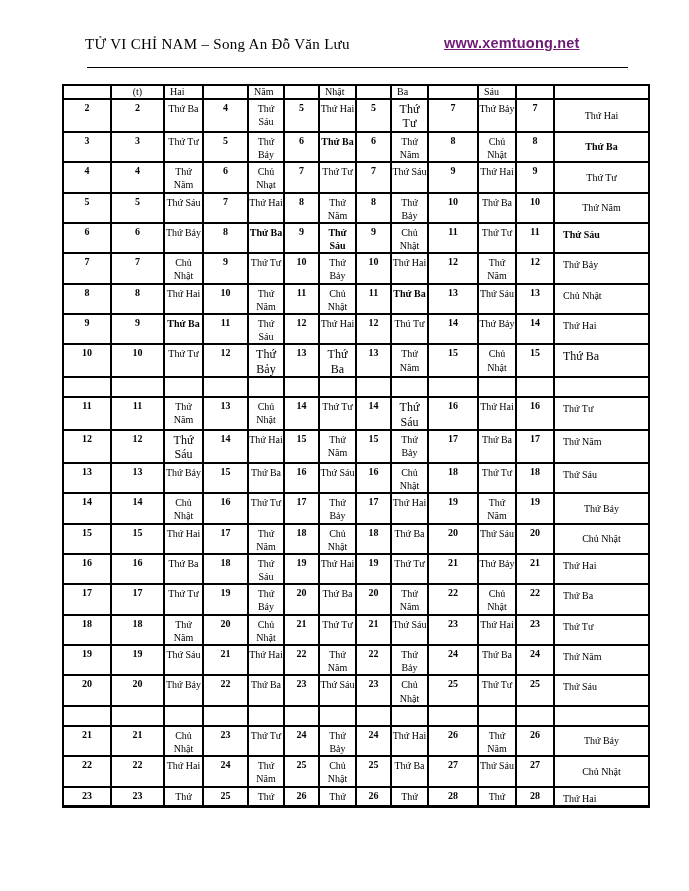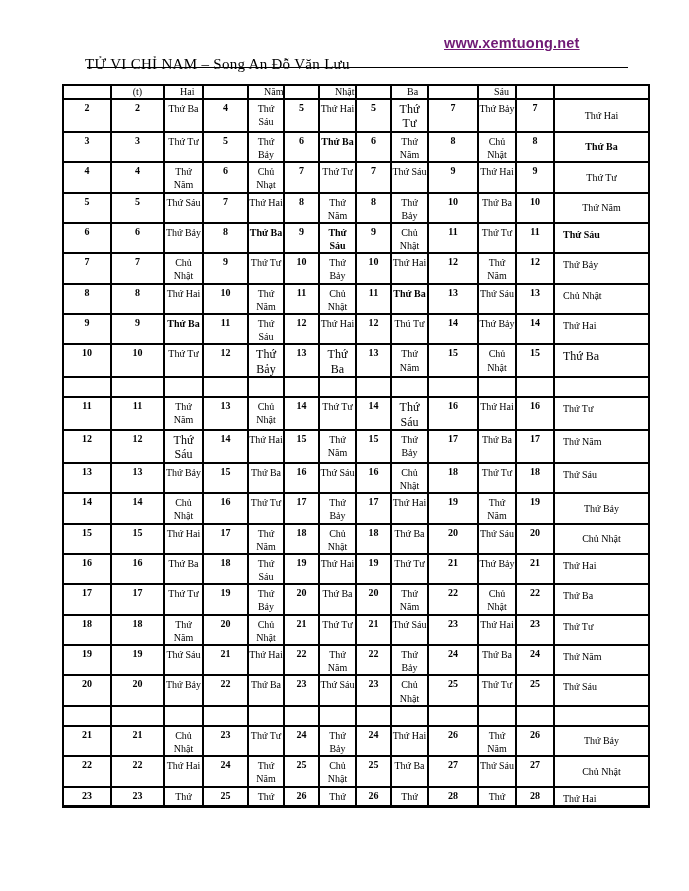--- a/index.html
+++ b/index.html
@@ -8,21 +8,20 @@
     width: 689px; height: 891px;
     position: relative;
     font-family: "Liberation Serif", serif;
     color: #000;
     overflow: hidden;
   }
   .doc-title {
     position: absolute; left: 85px; top: 36px;
     font-size: 15px; letter-spacing: 0.3px;
     font-family: "Liberation Serif", serif;
-    margin-top: 20px;
   }
   .site-link {
     position: absolute; left: 444px; top: 35px;
     font-family: "Liberation Sans", sans-serif;
     font-weight: bold; font-size: 14.5px;
     color: #701a75; text-decoration: underline;
     letter-spacing: 0.2px;
   }
   .head-rule {
     position: absolute; left: 87px; top: 67px;
@@ -36,21 +35,21 @@
     font-family: "Liberation Serif", serif;
   }
   table.main td {
     border: 2px solid #000;
     font-size: 10px;
     overflow: hidden;
     vertical-align: top;
   }
   tr.hdr td { height: 13px; font-size: 10px; vertical-align: middle; padding-bottom: 1px; }
   tr.hdr td.ht { text-align: center; }
-  tr.hdr td.hday { text-align: left; padding-left: 15px; }
+  tr.hdr td.hday { text-align: left; padding-left: 5px; }
   tr.datarow td { height: 29px; }
   tr.seprow td { height: 20px; }
   tr.lastrow td { height: 20px; border-bottom-width: 3px; }
   td.num {
     font-weight: bold; text-align: center;
     font-size: 10.5px; padding-top: 2px;
   }
   td.day {
     text-align: center; padding-top: 2px;
     line-height: 1.32;

